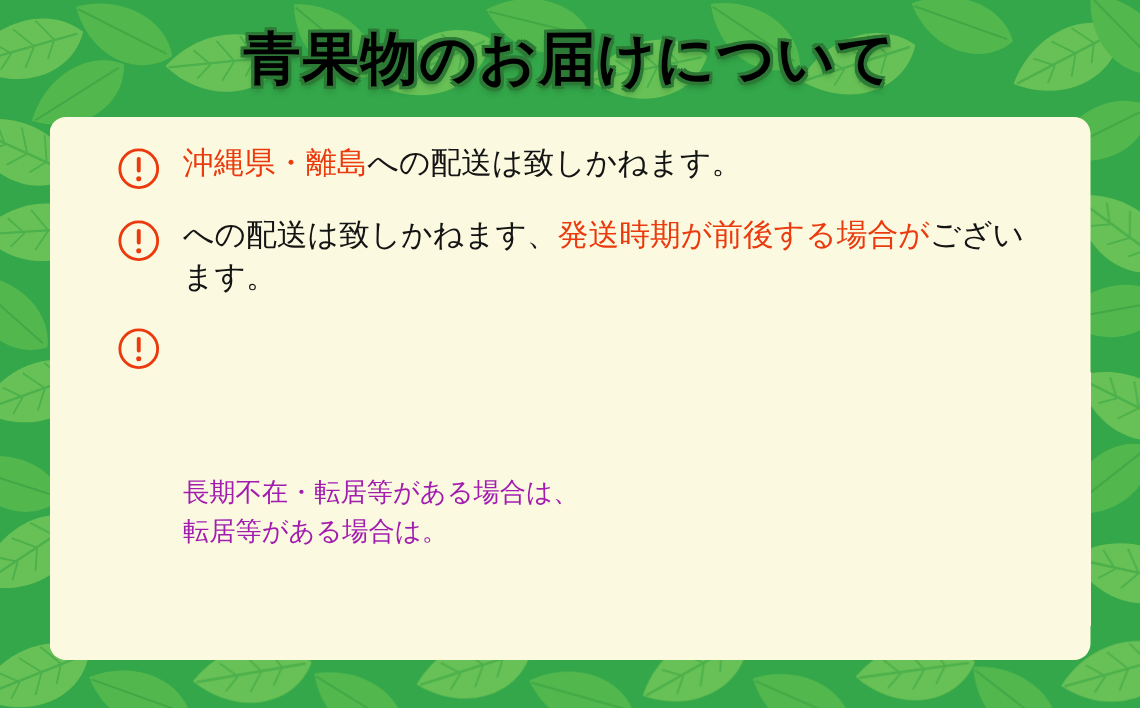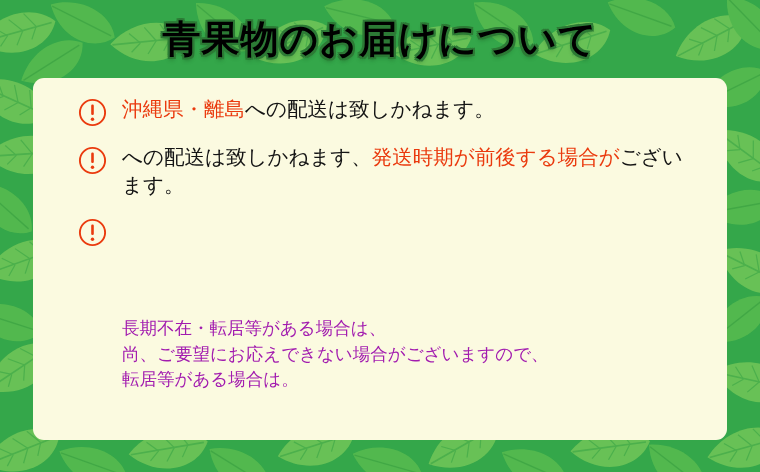--- a/index.html
+++ b/index.html
@@ -181,17 +181,16 @@
           <rect x="13.2" y="6.6" width="2.6" height="10.4" rx="1.2" fill="#ea3a0e"></rect>
           <circle cx="14.5" cy="21.2" r="1.7" fill="#ea3a0e"></circle>
         </svg>
       </span>
     </div>
 
   </div>
 
   <div class="footer-note">
     <span class="ln">長期不在・転居等がある場合は、</span>
-    <span class="ln">尚、ご要望にお応えできない場合がございますので、</span>
     <span class="ln">転居等がある場合は。</span>
   </div>
 
 </div>
 
 </body></html>

